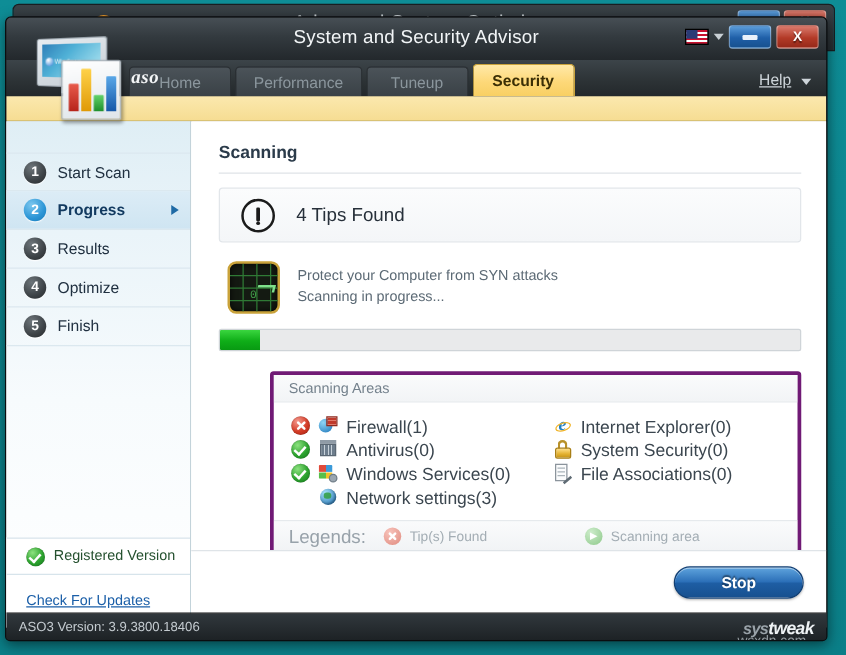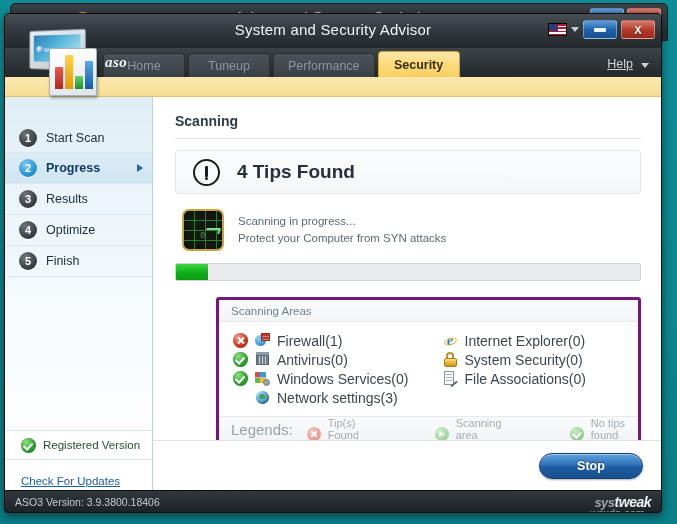--- a/index.html
+++ b/index.html
@@ -250,21 +250,21 @@
     position:relative; flex:0 0 27px;
   }
   .excl-icon::before{
     content:""; position:absolute; left:50%; top:5px; margin-left:-1.5px;
     width:3px; height:11px; background:#1b1b1b; border-radius:1px;
   }
   .excl-icon::after{
     content:""; position:absolute; left:50%; bottom:4px; margin-left:-1.5px;
     width:3px; height:3px; background:#1b1b1b; border-radius:50%;
   }
-  .tips-text { font-size:19px; font-weight:bold; color:#27303a; }
+  .tips-text { font-size:15px; font-weight:normal; color:#27303a; }
 
   .scan-row { margin-top:15px; display:flex; align-items:center; gap:14px; padding-left:7px; }
   .scope-icon {
     width:42px; height:42px; flex:0 0 42px; border-radius:7px;
     background:#141a12; border:2px solid #c9a23a;
     position:relative; overflow:hidden;
     box-shadow:inset 0 0 6px rgba(0,0,0,.8);
   }
   .scope-icon .g {
     position:absolute; background:#2f7a35;
@@ -445,22 +445,22 @@
         <div class="win-btn min">
             <i class="min-glyph"></i>
           </div>
         <div class="win-btn close">X</div>
       </div>
     </div>
 
     <div class="tabstrip">
       <div class="aso-logo">aso</div>
       <div class="tab">Home</div>
+      <div class="tab">Performance</div>
       <div class="tab">Tuneup</div>
-      <div class="tab">Performance</div>
       <div class="tab active">Security</div>
       <div class="help-link"><u>Help</u></div>
       <div class="help-caret"></div>
     </div>
 
     <div class="banner"></div>
 
     <div class="product-art">
       <div class="monitor">
         <div class="screen">
@@ -527,22 +527,22 @@
             <i class="g" style="left:0;top:9px;width:42px;height:1px;"></i>
             <i class="g" style="left:0;top:19px;width:42px;height:1px;"></i>
             <i class="g" style="left:0;top:29px;width:42px;height:1px;"></i>
             <i class="g" style="left:10px;top:0;width:1px;height:42px;"></i>
             <i class="g" style="left:21px;top:0;width:1px;height:42px;"></i>
             <i class="g" style="left:32px;top:0;width:1px;height:42px;"></i>
             <span class="zero">0</span>
             <i class="trace"></i>
           </div>
           <div class="scan-texts">
+            <div>Protect your Computer from SYN attacks</div>
             <div>Scanning in progress...</div>
-            <div>Protect your Computer from SYN attacks</div>
           </div>
         </div>
 
         <div class="progress">
           <div class="progress-fill" style="width:7%"></div>
         </div>
 
         <div class="areas-panel">
           <div class="areas-head">Scanning Areas</div>
 
@@ -630,24 +630,20 @@
             <div class="legend-item">
               <div class="lg-x"></div>
               <div class="txt">Tip(s) Found</div>
             </div>
             <div class="legend-space1"></div>
             <div class="legend-item">
               <div class="lg-arrow"></div>
               <div class="txt">Scanning area</div>
             </div>
             <div class="legend-space2"></div>
-            <div class="legend-item">
-              <div class="lg-check"></div>
-              <div class="txt">No tips found</div>
-            </div>
           </div>
         </div>
       </div>
     </div>
 
     <div class="action-bar">
       <div class="stop-btn">Stop</div>
     </div>
 
     <div class="statusbar">

